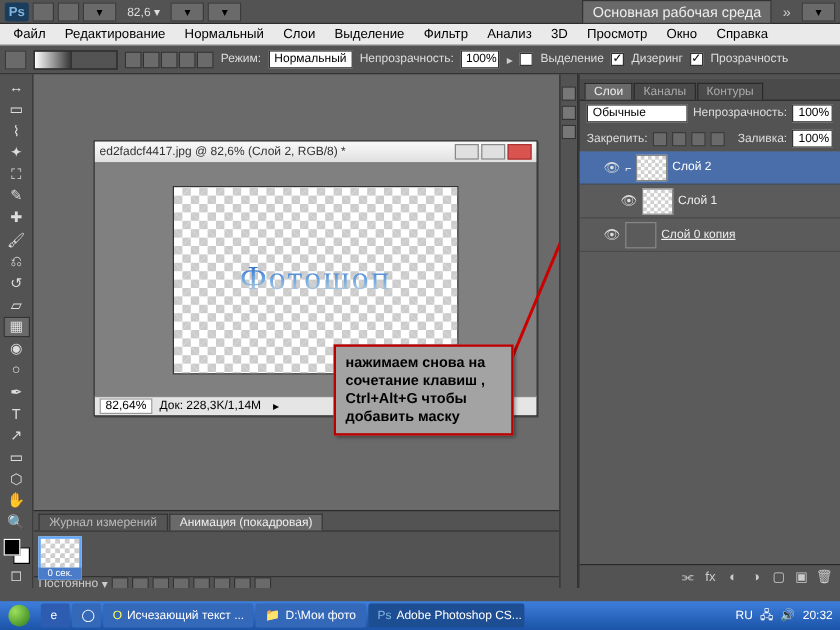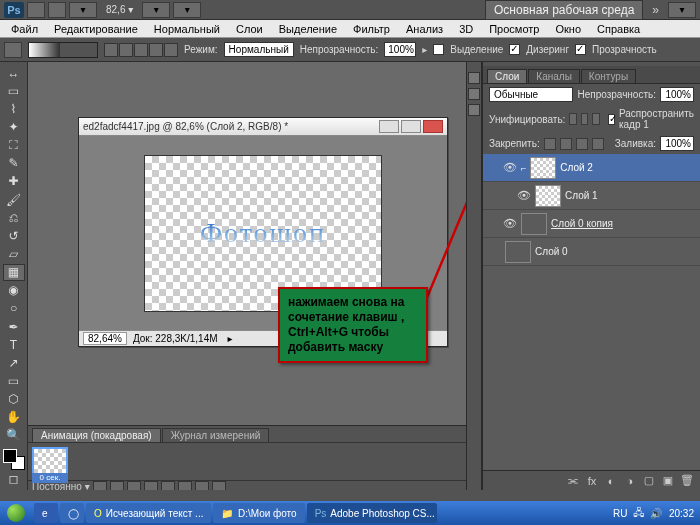--- a/index.html
+++ b/index.html
@@ -41,21 +41,21 @@
 .artwork{width:236px;height:155px;background-image:
   linear-gradient(45deg,#ccc 25%,transparent 25%),linear-gradient(-45deg,#ccc 25%,transparent 25%),
   linear-gradient(45deg,transparent 75%,#ccc 75%),linear-gradient(-45deg,transparent 75%,#ccc 75%);
   background-size:14px 14px;background-position:0 0,0 7px,7px -7px,-7px 0;background-color:#fff;
   display:flex;align-items:center;justify-content:center;box-shadow:0 0 0 1px #333}
 .artwork .txt{font-family:"Times New Roman",serif;font-size:28px;letter-spacing:2px;
   background:linear-gradient(180deg,#1956c6 0%,#6fa8e0 50%,#e0e0e0 100%);
   -webkit-background-clip:text;background-clip:text;color:transparent}
 .doc-status{position:absolute;bottom:0;left:0;right:0;height:16px;background:#e5e5e5;display:flex;align-items:center;gap:6px;padding:0 4px;font-size:10px;color:#000;border-top:1px solid #888}
 .doc-status .z{background:#fff;border:1px solid #999;padding:0 4px}
-.callout{position:absolute;left:250px;top:225px;width:150px;background:#15803d;border:2px solid #b00;padding:6px 8px;font-size:12px;font-weight:bold;color:#000;line-height:1.25;box-shadow:2px 2px 3px rgba(0,0,0,.4);z-index:5}
+.callout{position:absolute;left:250px;top:225px;width:150px;background:#a3a3a3;border:2px solid #b00;padding:6px 8px;font-size:12px;font-weight:bold;color:#000;line-height:1.25;box-shadow:2px 2px 3px rgba(0,0,0,.4);z-index:5}
 .arrow-line{position:absolute;z-index:4;pointer-events:none}
 .bottom-panel{position:absolute;left:0;right:0;bottom:0;height:65px;background:#535353;border-top:1px solid #2a2a2a}
 .bp-tabs{height:16px;display:flex;align-items:flex-end;gap:1px;padding-left:4px}
 .bp-tab{background:#6a6a6a;color:#eee;padding:1px 8px;font-size:10px;border:1px solid #333;border-bottom:none}
 .bp-tab.dim{background:#555;color:#bbb}
 .bp-body{height:38px;background:#535353;display:flex;gap:8px;padding:4px;border-top:1px solid #333}
 .frame{width:36px;height:36px;border:2px solid #60a5fa;background-image:
   linear-gradient(45deg,#ccc 25%,transparent 25%),linear-gradient(-45deg,#ccc 25%,transparent 25%),
   linear-gradient(45deg,transparent 75%,#ccc 75%),linear-gradient(-45deg,transparent 75%,#ccc 75%);
   background-size:8px 8px;background-position:0 0,0 4px,4px -4px,-4px 0;background-color:#fff;position:relative}
@@ -202,22 +202,22 @@
 
     <svg class="arrow-line" width="470" height="300" style="left:0;top:0">
       <line x1="395" y1="245" x2="460" y2="90" stroke="#c00" stroke-width="2.5"></line>
       <polygon points="460,90 452,102 464,100" fill="#c00"></polygon>
     </svg>
 
     <div class="callout">нажимаем снова на сочетание клавиш , Ctrl+Alt+G  чтобы добавить маску</div>
 
     <div class="bottom-panel">
       <div class="bp-tabs">
+        <span class="bp-tab dim">Журнал измерений</span>
         <span class="bp-tab">Анимация (покадровая)</span>
-        <span class="bp-tab dim">Журнал измерений</span>
       </div>
       <div class="bp-body">
         <div class="frame">
           <div class="fl">0 сек.</div>
         </div>
       </div>
       <div class="bp-ctrl">
         <span>Постоянно</span>
         <span>▾</span>
         <i></i>
@@ -242,29 +242,20 @@
     <div class="rp-gap"></div>
     <div class="rp-tabs">
       <span class="rp-tab">Слои</span>
       <span class="rp-tab dim">Каналы</span>
       <span class="rp-tab dim">Контуры</span>
     </div>
     <div class="rp-row">
       <span class="sel-box">Обычные</span>
       <span>Непрозрачность:</span>
       <span class="mini-in">100%</span>
-    </div>
-    <div class="rp-row" style="font-size:9px">
-      <span>Унифицировать:</span>
-      <i class="top-icon" style="width:12px;height:12px"></i>
-      <i class="top-icon" style="width:12px;height:12px"></i>
-      <i class="top-icon" style="width:12px;height:12px"></i>
-      <span style="flex:1"></span>
-      <span class="chk on"></span>
-      <span>Распространить кадр 1</span>
     </div>
     <div class="rp-row">
       <span>Закрепить:</span>
       <i class="top-icon" style="width:12px;height:12px"></i>
       <i class="top-icon" style="width:12px;height:12px"></i>
       <i class="top-icon" style="width:12px;height:12px"></i>
       <i class="top-icon" style="width:12px;height:12px"></i>
       <span style="flex:1"></span>
       <span>Заливка:</span>
       <span class="mini-in">100%</span>
@@ -279,25 +270,20 @@
       <div class="layer-row ind2">
         <span class="eye">👁</span>
         <div class="thumb"></div>
         <span class="lname black">Слой 1</span>
       </div>
       <div class="layer-row ind">
         <span class="eye">👁</span>
         <div class="thumb sky"></div>
         <span class="lname black ul">Слой 0 копия</span>
       </div>
-      <div class="layer-row">
-        <span class="eye"></span>
-        <div class="thumb sky"></div>
-        <span class="lname black">Слой 0</span>
-      </div>
     </div>
     <div class="layers-foot">
       <i>⫘</i>
       <i>fx</i>
       <i>◐</i>
       <i>◑</i>
       <i>▢</i>
       <i>▣</i>
       <i>🗑</i>
     </div>

